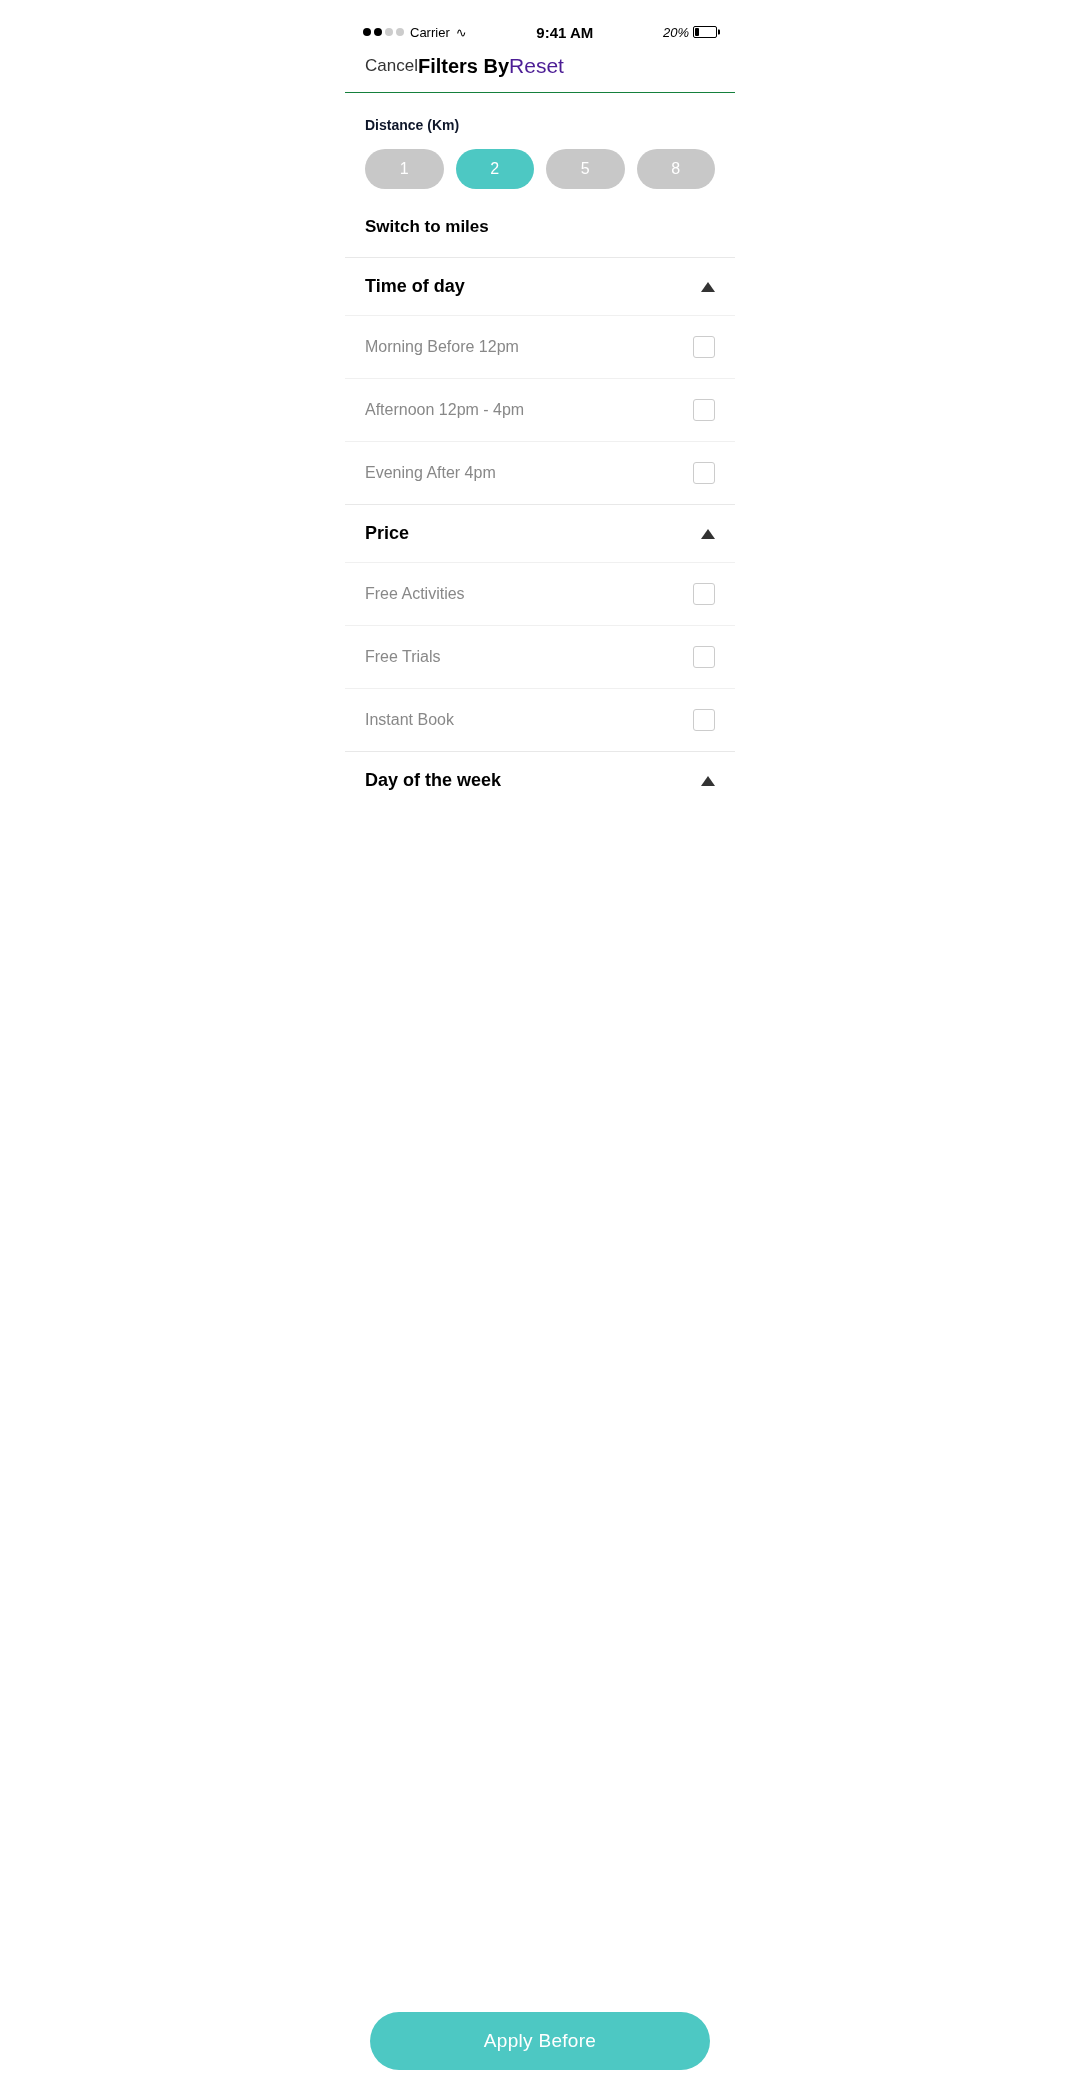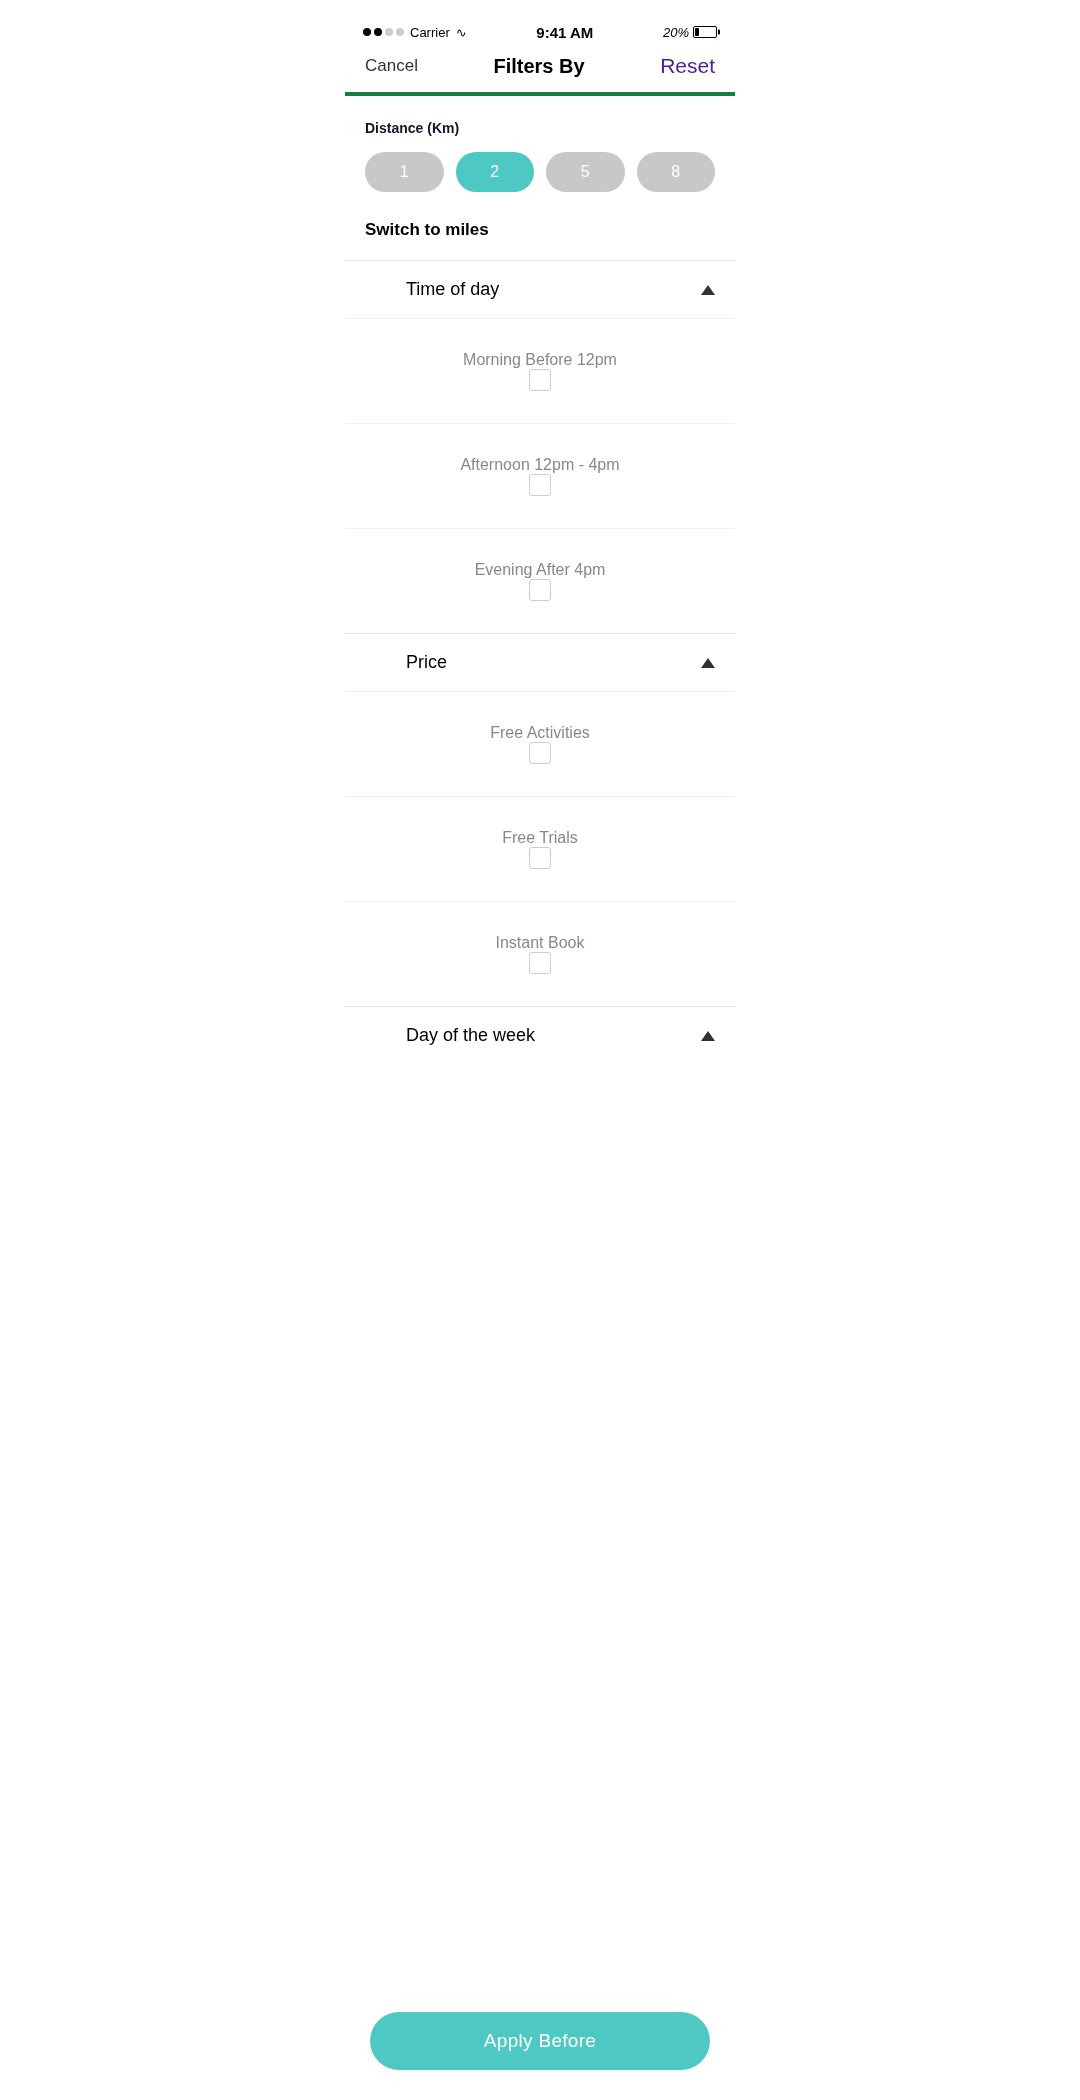--- a/index.html
+++ b/index.html
@@ -112,24 +112,23 @@
     .battery-fill {
       width: 20%;
       height: 100%;
       background: #000;
       border-radius: 1px;
     }
 
     
     .header {
       display: flex;
-      justify-content: space-between;
       align-items: center;
       padding: 10px 20px 14px 20px;
-      border-bottom: 4px solid #15803d;
+      border-bottom: 1px solid #15803d;
     }
 
     .header-cancel {
       font-size: 17px;
       color: #333;
       background: none;
       border: none;
       cursor: pointer;
     }
 
@@ -210,40 +209,38 @@
     .collapsible-header {
       display: flex;
       justify-content: space-between;
       align-items: center;
       padding: 18px 20px;
       cursor: pointer;
     }
 
     .collapsible-title {
       font-size: 18px;
-      font-weight: 400;
-      color: #000;
-      margin-left: 41px;
+      font-weight: 700;
+      color: #000;
     }
 
     .chevron-up {
       width: 0;
       height: 0;
       border-left: 7px solid transparent;
       border-right: 7px solid transparent;
       border-bottom: 10px solid #333;
     }
 
     .filter-item {
       display: flex;
       justify-content: space-between;
       align-items: center;
-      padding: 32px 20px;
+      padding: 20px 20px;
       border-top: 1px solid #f0f0f0;
-      flex-direction: column;
     }
 
     .filter-label {
       font-size: 16px;
       color: #888;
     }
 
     .checkbox {
       width: 22px;
       height: 22px;

